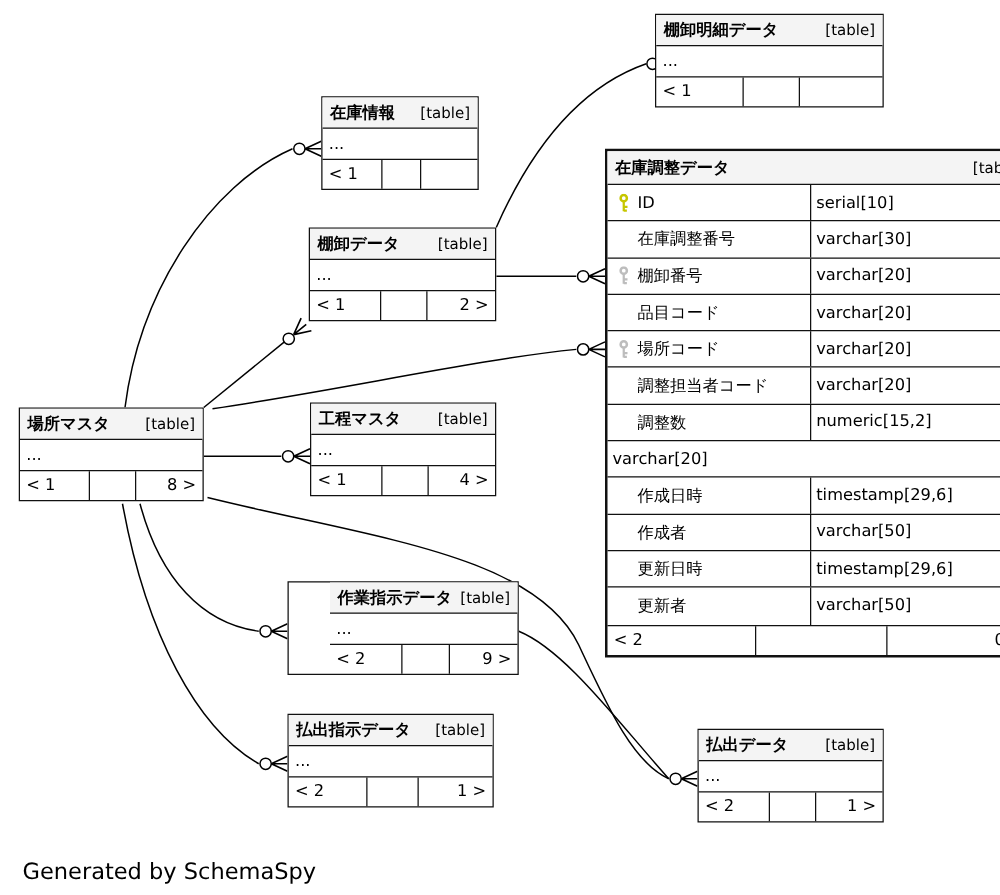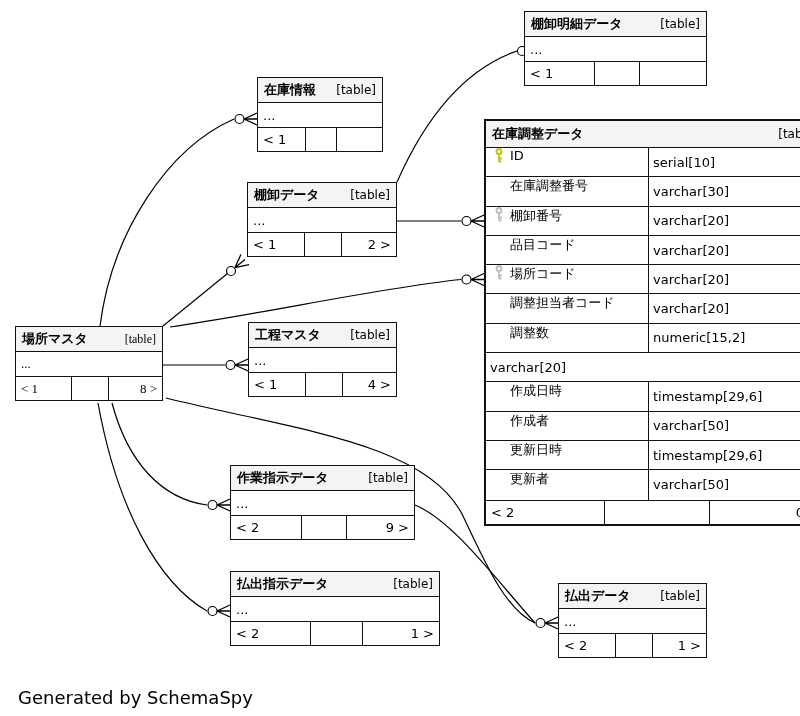--- a/index.html
+++ b/index.html
@@ -31,34 +31,34 @@
   .foot{display:flex;height:23px;flex:none;}
   .fc{display:flex;align-items:center;padding:0 5px;box-sizing:border-box;white-space:nowrap;}
   .fc1{width:38%;}
   .fc2{width:25%;border-left:1.2px solid #111;}
   .fc3{width:37%;border-left:1.2px solid #111;justify-content:flex-end;}
 
   
   #t-meisai      {left:524px;top:11px; width:183px;}
   #t-zaiko-joho  {left:257px;top:77px; width:126px;}
   #t-tanaoroshi  {left:247px;top:182px;width:150px;}
-  #t-basho       {left:15px; top:326px;width:148px;font-family:Liberation Serif, serif;}
+  #t-basho       {left:15px; top:326px;width:148px;}
   #t-kotei       {left:248px;top:322px;width:149px;}
-  #t-sagyo       {left:230px;top:465px;width:185px;}
-  #t-harai-shiji {left:230px;top:571px;width:210px;}
+  #t-sagyo       {left:230px;top:465px;width:185px;padding-left:33px;}
+  #t-harai-shiji {left:230px;top:571px;width:165px;}
   #t-haraidashi  {left:558px;top:583px;width:149px;}
 
   
   #t-zaiko-chosei{left:484px;top:119px;width:342px;border-width:2.5px;}
   #t-zaiko-chosei .hdr{height:26px;}
   .brow{
     display:flex;height:29.3px;flex:none;border-bottom:1px solid #111;box-sizing:border-box;
   }
   .cellname{
-    width:163px;flex:none;display:flex;align-items:flex-start;gap:6px;
+    width:163px;flex:none;display:flex;align-items:center;gap:6px;
     padding-left:7px;box-sizing:border-box;border-right:1px solid #111;
   }
   .keyslot{width:11px;flex:none;display:flex;align-items:center;justify-content:center;}
   .key-primary{color:#c6c600;}
   .key-foreign{color:#bdbdbd;}
   .celltype{flex:1;display:flex;align-items:center;padding-left:4px;}
   #t-zaiko-chosei .foot{border-top:0.4px solid #111;}
   #t-zaiko-chosei .fc1{width:35%;}
   #t-zaiko-chosei .fc2{width:31%;}
   #t-zaiko-chosei .fc3{width:34%;}

